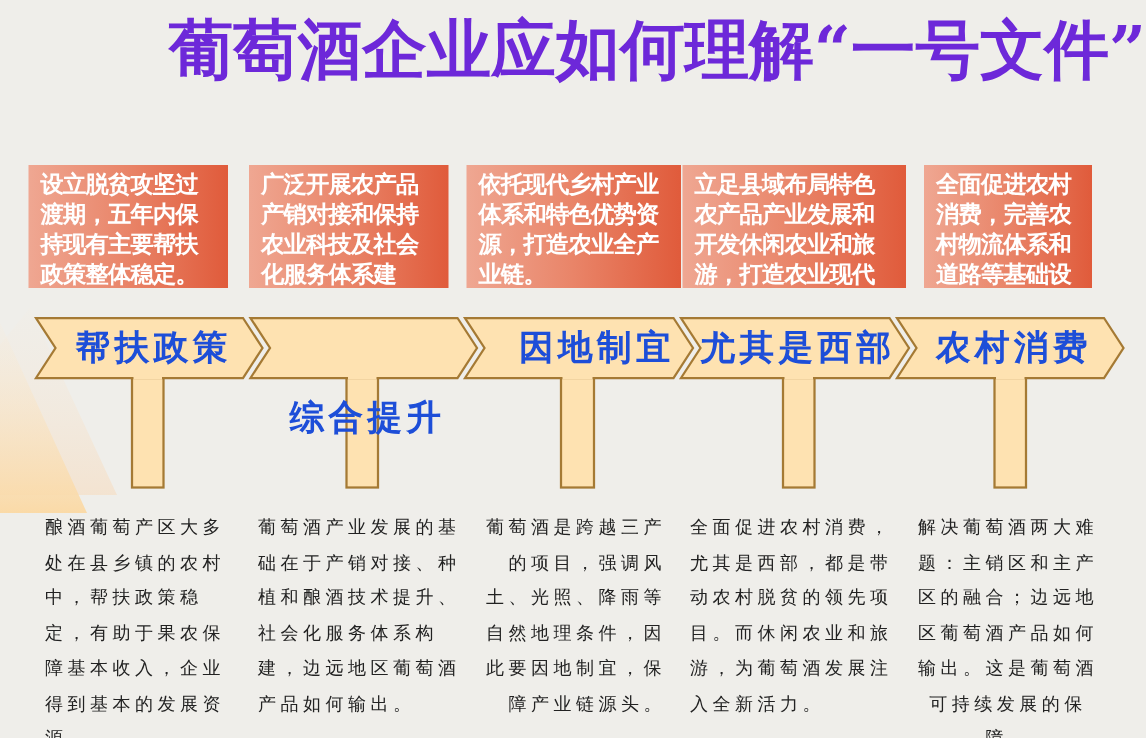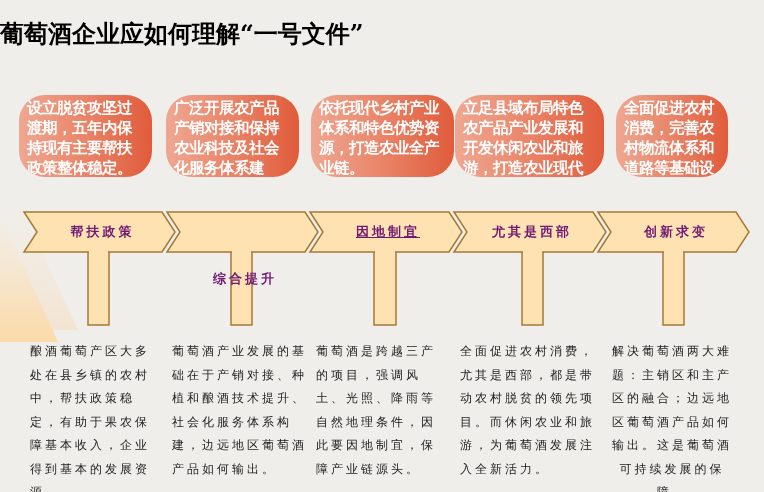--- a/index.html
+++ b/index.html
@@ -3,37 +3,37 @@
 <meta charset="utf-8">
 <style>
   html, body { margin: 0; padding: 0; }
   body {
     width: 764px; height: 492px; position: relative; overflow: hidden;
     background: #efeeea;
     font-family: "DejaVu Serif", "Liberation Serif", serif;
   }
   .bg-deco { position: absolute; left: 0; top: 0; width: 764px; height: 492px; z-index: 0; }
   .title {
-    position: absolute; left: 0; top: 14px; width: 764px; text-align: left;
-    color: #000000; font-size: 24px; font-weight: bold; letter-spacing: 0px;
+    position: absolute; left: 0; top: 14px; width: 764px; text-align: right;
+    color: #6d28d9; font-size: 43px; font-weight: bold; letter-spacing: 0px;
     z-index: 2; line-height: 40px;
     font-family: "DejaVu Serif", "Liberation Serif", serif;
   }
   .redbox {
-    position: absolute; top: 95px; height: 82px; z-index: 2;
+    position: absolute; top: 110px; height: 82px; z-index: 2;
     background: linear-gradient(90deg, #efa792 0%, #e98468 50%, #e05b3b 100%);
     color: #ffffff; font-weight: bold; font-size: 15.5px; line-height: 20px;
     padding: 3px 7px 0 8px; box-sizing: border-box;
     font-family: "DejaVu Serif", "Liberation Serif", serif;
-    overflow: hidden; letter-spacing: -0.5px; border-radius: 26px;
+    overflow: hidden; letter-spacing: -0.5px;
   }
   .flow { position: absolute; left: 0; top: 0; width: 764px; height: 492px; z-index: 3; }
   .arrow-label {
     position: absolute; top: 216px; height: 32px; line-height: 32px; text-align: center;
-    font-size: 13px; font-weight: bold; color: #701a75; z-index: 4; letter-spacing: 3px;
+    font-size: 23px; font-weight: bold; color: #1d4ed8; z-index: 4; letter-spacing: 3px;
     font-family: "DejaVu Serif", "Liberation Serif", serif;
   }
   .desc {
     position: absolute; top: 340px; z-index: 4; color: #222;
     font-size: 12px; line-height: 23.5px; letter-spacing: 3px;
     font-family: "DejaVu Serif", "Liberation Serif", serif;
   }
 </style>
 </head>
 <body>
@@ -81,21 +81,21 @@
     <rect x="89" y="249" width="19" height="4"></rect>
     <rect x="232" y="249" width="19" height="4"></rect>
     <rect x="375" y="249" width="20" height="4"></rect>
     <rect x="523" y="249" width="19" height="4"></rect>
     <rect x="664" y="249" width="19" height="4"></rect>
   </g>
 </svg>
 
 <div class="arrow-label" style="left:40px;width:125px;">帮扶政策</div>
 <div class="arrow-label" style="left:180px;width:130px;margin-top:47px;">综合提升</div>
-<div class="arrow-label" style="left:323px;width:130px;text-decoration:underline;">因地制宜</div>
+<div class="arrow-label" style="left:333px;width:130px;">因地制宜</div>
 <div class="arrow-label" style="left:467px;width:130px;">尤其是西部</div>
-<div class="arrow-label" style="left:611px;width:130px;">创新求变</div>
+<div class="arrow-label" style="left:611px;width:130px;">农村消费</div>
 
 <div class="desc" style="left:30px;width:128px;">酿酒葡萄产区大多处在县乡镇的农村中，帮扶政策稳定，有助于果农保障基本收入，企业得到基本的发展资源。</div>
 <div class="desc" style="left:172px;width:136px;">葡萄酒产业发展的基础在于产销对接、种植和酿酒技术提升、社会化服务体系构建，边远地区葡萄酒产品如何输出。</div>
-<div class="desc" style="left:316px;width:128px;">葡萄酒是跨越三产的项目，强调风土、光照、降雨等自然地理条件，因此要因地制宜，保障产业链源头。</div>
+<div class="desc" style="left:316px;width:128px;text-align:right;">葡萄酒是跨越三产的项目，强调风土、光照、降雨等自然地理条件，因此要因地制宜，保障产业链源头。</div>
 <div class="desc" style="left:460px;width:136px;">全面促进农村消费，尤其是西部，都是带动农村脱贫的领先项目。而休闲农业和旅游，为葡萄酒发展注入全新活力。</div>
 <div class="desc" style="left:612px;width:120px;text-align:center;">解决葡萄酒两大难题：主销区和主产区的融合；边远地区葡萄酒产品如何输出。这是葡萄酒可持续发展的保障。</div>
 
 </body></html>

